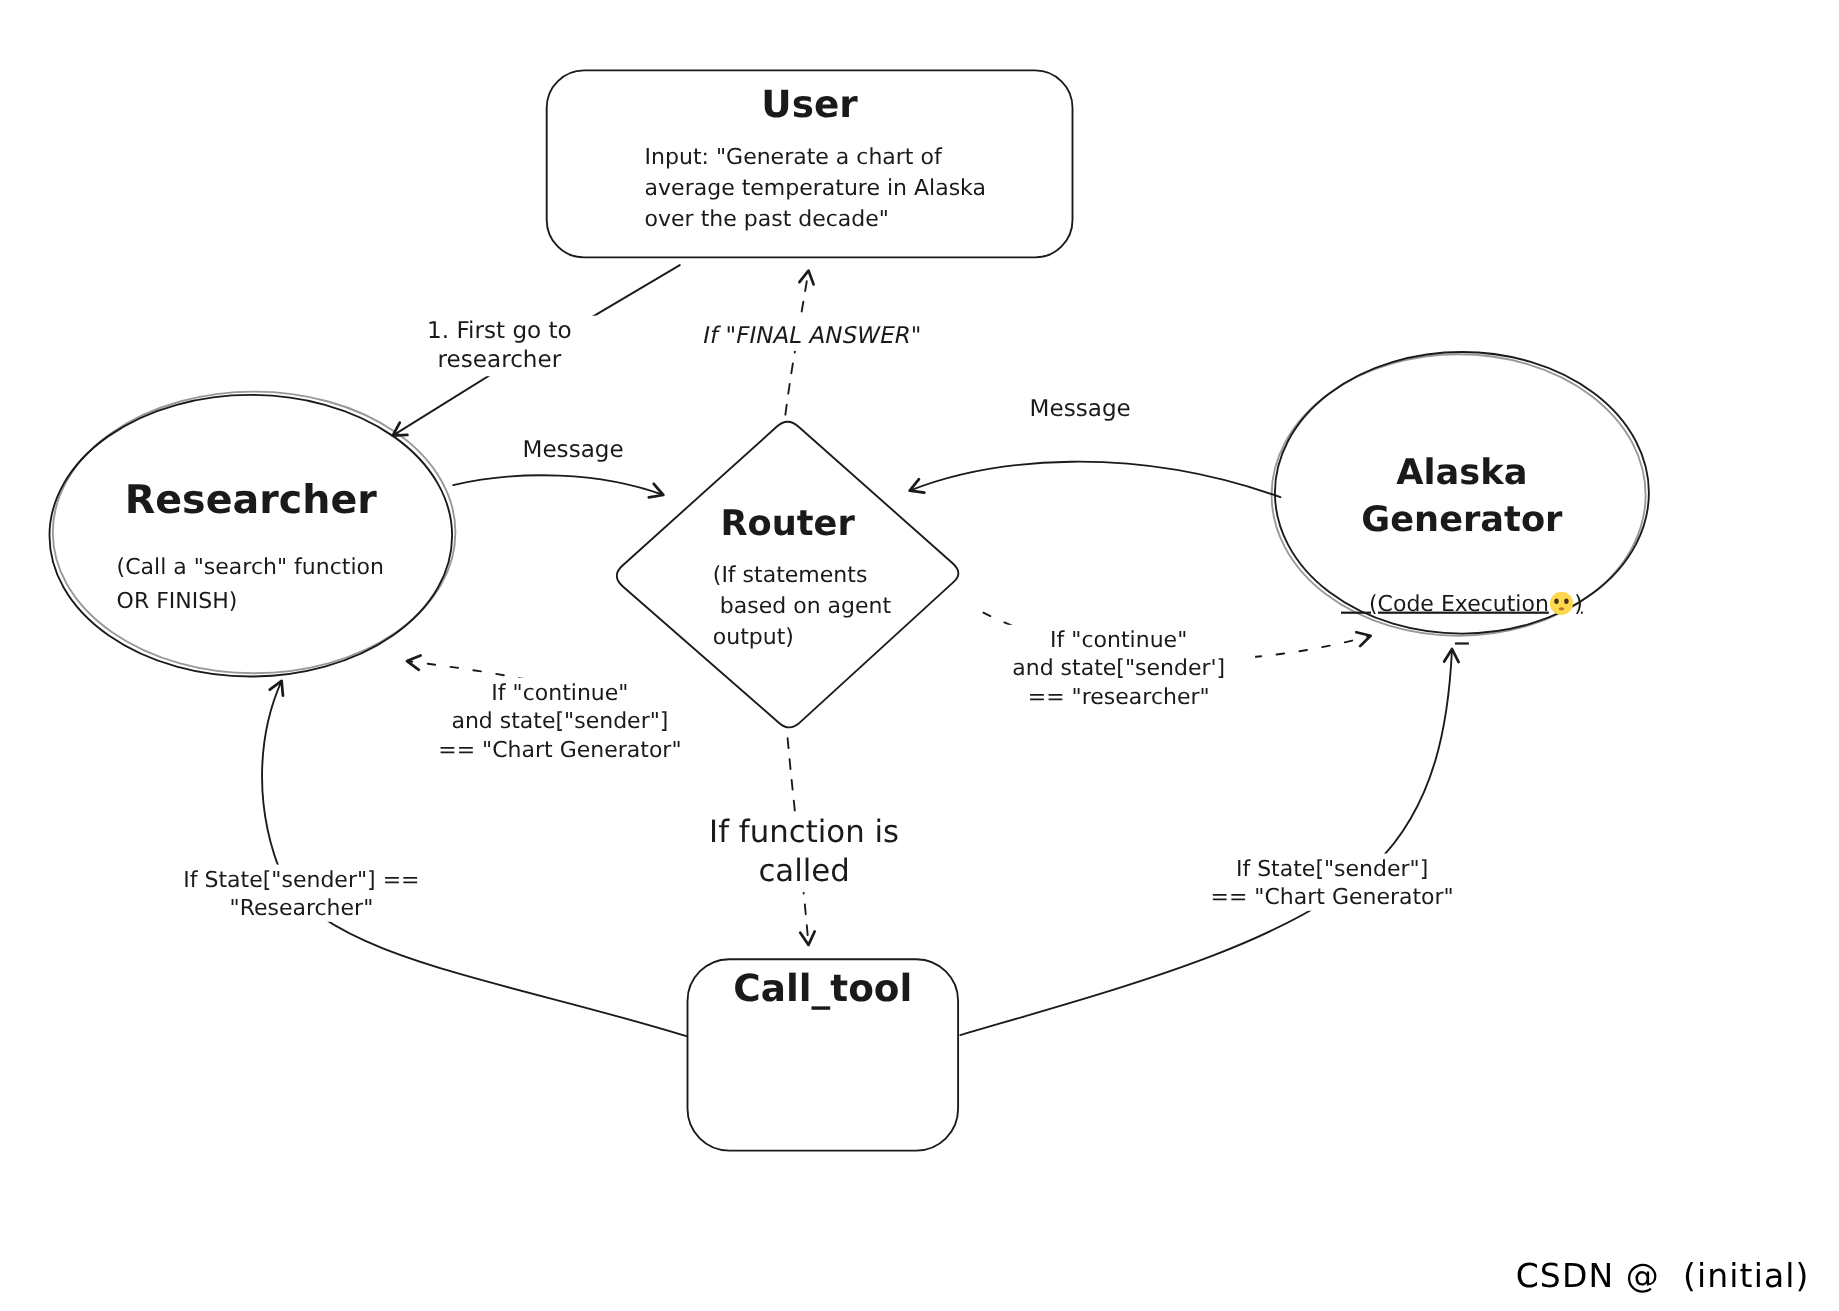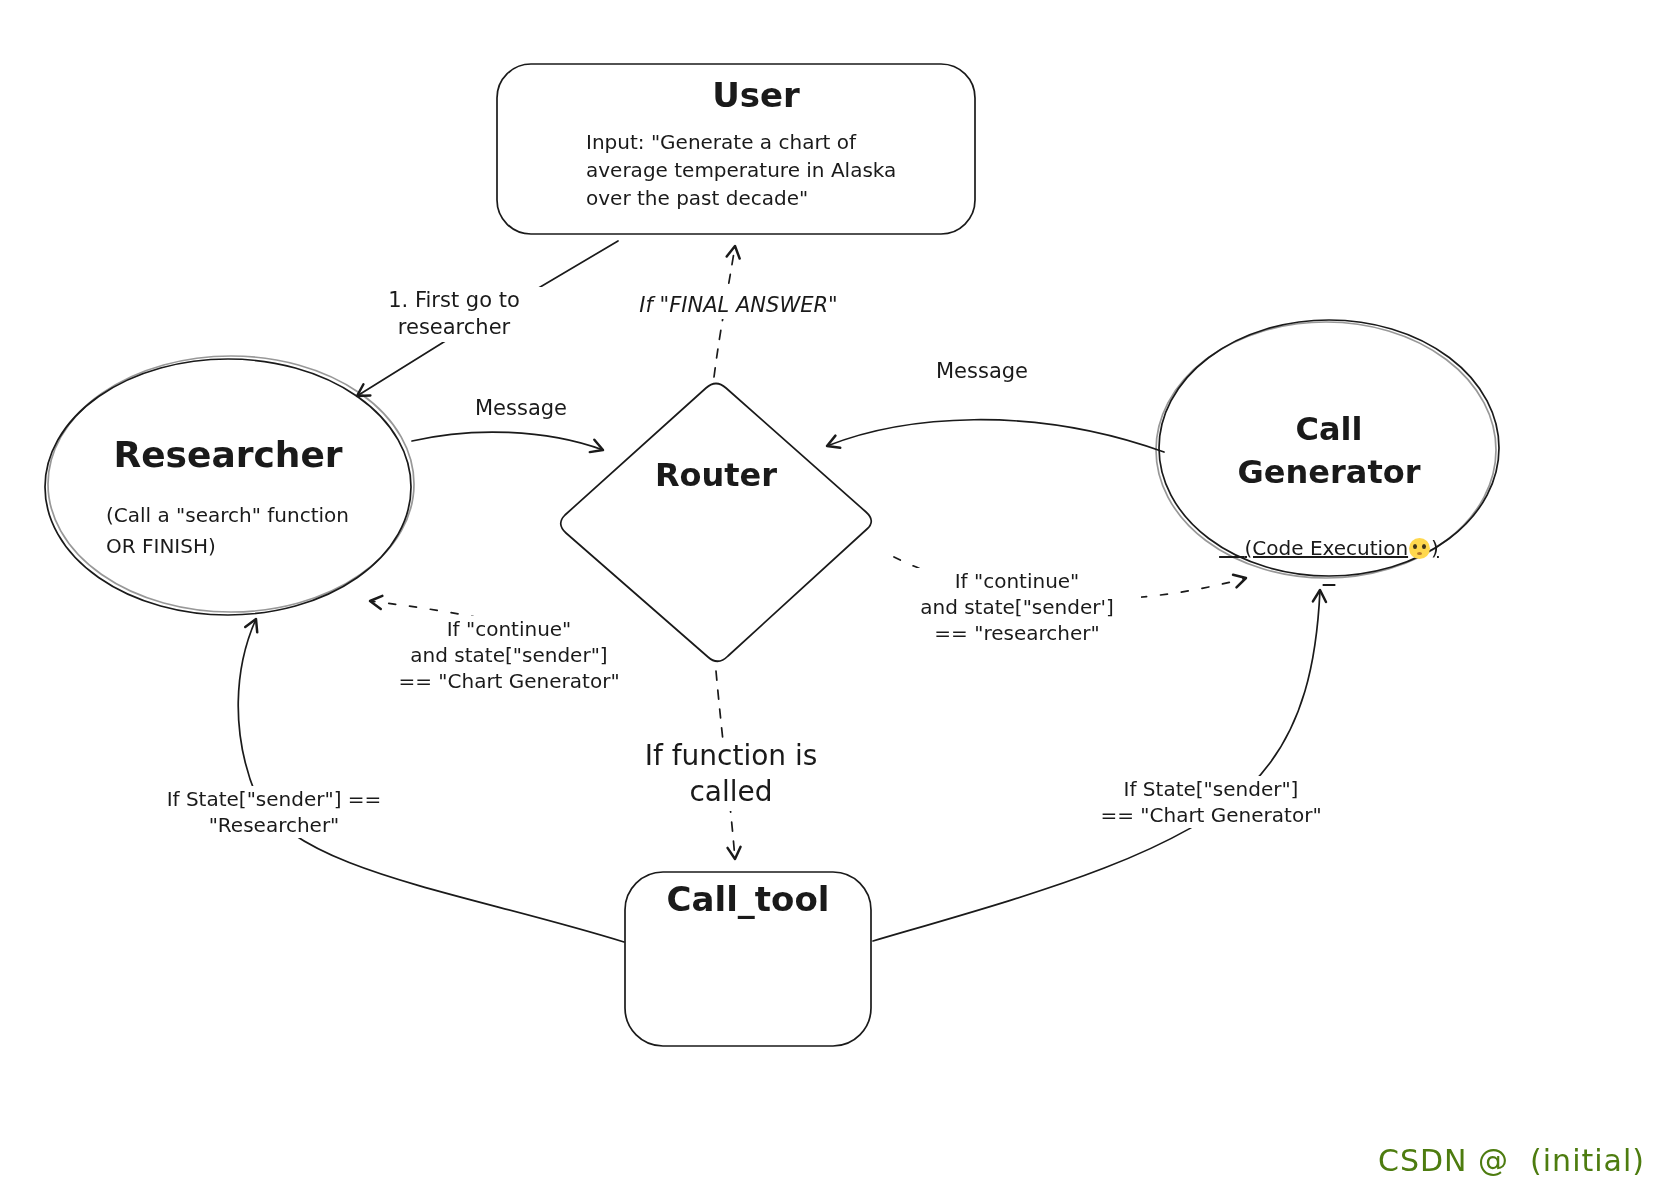--- a/index.html
+++ b/index.html
@@ -4,21 +4,21 @@
 <style>
   html,body{margin:0;padding:0;background:#fff;}
   #canvas{
     position:relative;width:1672px;height:1192px;background:#ffffff;overflow:hidden;
     font-family:"DejaVu Sans",sans-serif;color:#1a1a1a;
   }
   #wires{position:absolute;inset:0;}
   .node-title{position:absolute;font-weight:bold;text-align:center;white-space:pre-line;line-height:1.25;}
   .node-body{position:absolute;white-space:pre-wrap;line-height:1.4;}
   .edge-label{position:absolute;white-space:pre-line;text-align:center;line-height:1.3;background:#ffffff;padding:0 4px;}
-  .watermark{position:absolute;right:27px;bottom:14px;font-size:30px;color:#4d7c0f;letter-spacing:1px;white-space:pre;}
+  .watermark{position:absolute;right:27px;bottom:14px;font-size:30px;color:#000000;letter-spacing:1px;white-space:pre;}
   .ghost{opacity:.45;}
   .emoji-face{
     display:inline-block;width:21px;height:21px;border-radius:50%;
     background:#ffd84d;color:transparent;overflow:hidden;position:relative;
     vertical-align:-4px;margin:0 1px;
   }
   .emoji-face::before{
     content:"";position:absolute;left:4px;top:6px;width:4px;height:5px;border-radius:50%;
     background:#40341a;box-shadow:9px 0 0 #40341a;
   }
@@ -58,32 +58,35 @@
     <path d="M714,377 C720,330 728,290 735,246" stroke-dasharray="9 10" marker-end="url(#arrowhead)"></path>
     <path d="M412,441 C472,427 546,429 603,450" marker-end="url(#arrowhead)"></path>
     <path d="M1164,452 C1030,404 903,416 827,446" marker-end="url(#arrowhead)"></path>
     <path d="M601,647 C522,624 452,611 370,601" stroke-dasharray="7 14" marker-end="url(#arrowhead)"></path>
     <path d="M894,557 C992,606 1122,612 1246,578" stroke-dasharray="7 14" marker-end="url(#arrowhead)"></path>
     <path d="M716,671 C722,738 730,798 735,859" stroke-dasharray="9 10" marker-end="url(#arrowhead)"></path>
     <path d="M624,942 C462,892 304,872 258,800 C229,733 235,666 256,619" marker-end="url(#arrowhead)"></path>
     <path d="M873,941 C1023,897 1172,858 1250,786 C1306,731 1317,654 1320,590" marker-end="url(#arrowhead)"></path>
   </svg>
 
-  <div class="node-title" style="left:497px;top:74px;width:478px;font-size:34px;padding-left:20px;">User</div>
+  <div class="node-title" style="left:497px;top:74px;width:478px;font-size:34px;">User</div>
   <div class="node-body" style="left:586px;top:128px;width:360px;font-size:20px;">Input: "Generate a chart of
 average temperature in Alaska
 over the past decade"</div>
 
   <div class="node-title" style="left:45px;top:432px;width:366px;font-size:36px;">Researcher</div>
   <div class="node-body" style="left:106px;top:500px;width:300px;font-size:20px;line-height:1.55;">(Call a "search" function
 OR FINISH)</div>
 
   <div class="node-title" style="left:566px;top:455px;width:300px;font-size:32px;">Router</div>
+  <div class="node-body" style="left:648px;top:508px;width:190px;font-size:20px;">(If statements
+ based on agent
+output)</div>
 
-  <div class="node-title" style="left:1159px;top:408px;width:340px;font-size:32px;line-height:1.35;">Call
+  <div class="node-title" style="left:1159px;top:408px;width:340px;font-size:32px;line-height:1.35;">Alaska
 Generator</div>
   <div class="node-body" style="left:1159px;top:506px;width:340px;font-size:20px;text-align:center;text-decoration:underline;">
     <span>(Code Execution</span><span class="emoji-face">😳</span><span>)</span>
   </div>
 
   <div class="node-title" style="left:625px;top:878px;width:246px;font-size:34px;">Call_tool</div>
 
   <div class="edge-label" style="left:340px;top:287px;width:220px;font-size:21px;">1. First go to
 researcher</div>
   <div class="edge-label" style="left:622px;top:292px;width:225px;font-size:21px;font-style:italic;">If "FINAL ANSWER"</div>

